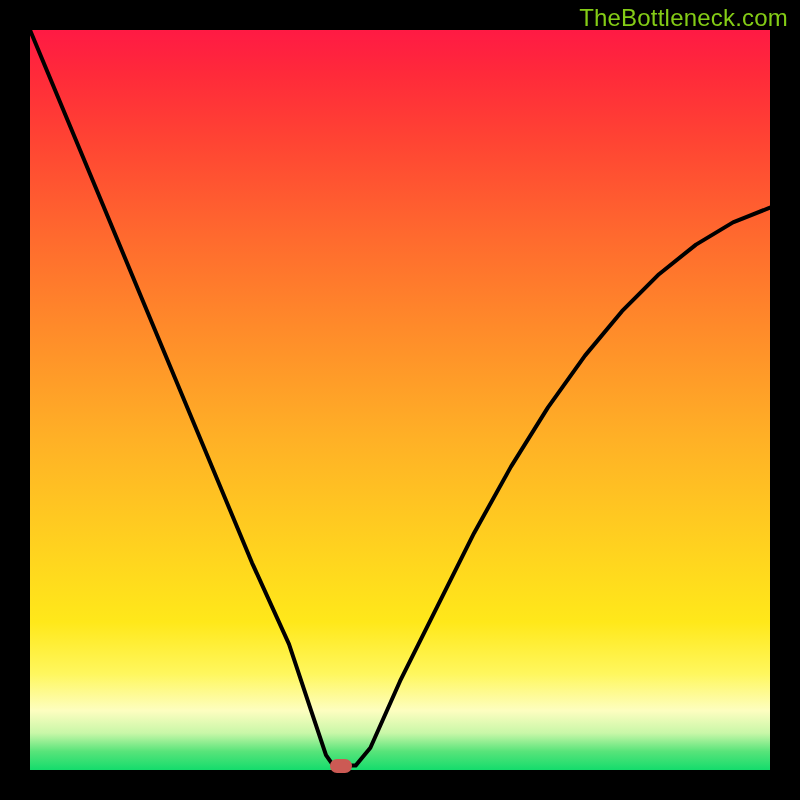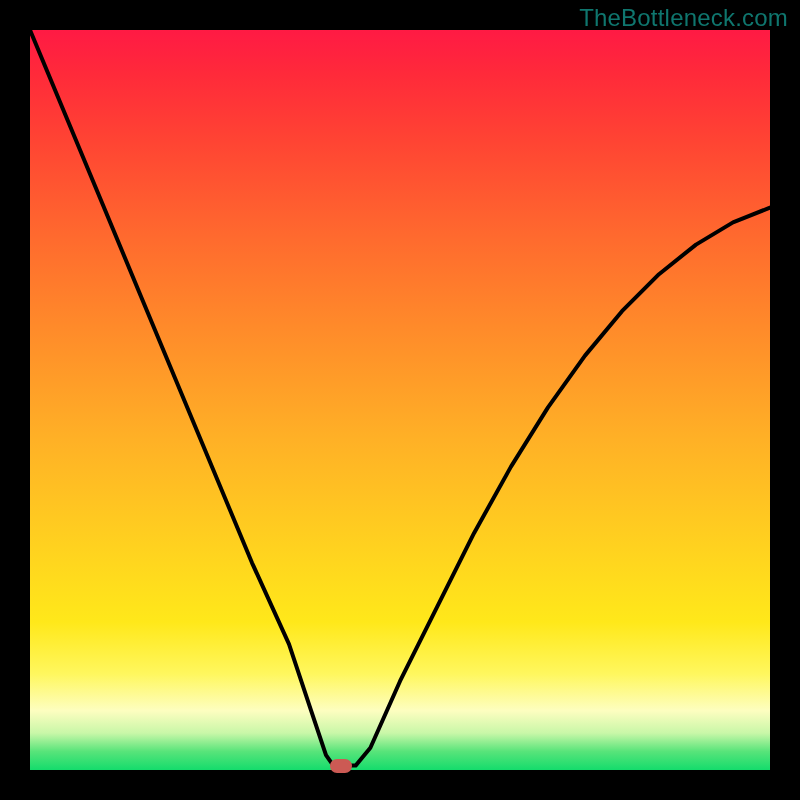--- a/index.html
+++ b/index.html
@@ -38,21 +38,21 @@
       #fdfec0 92%,
       #c9f7a8 95%,
       #58e47a 97.5%,
       #14dc6c 100%
     );
   }
   .watermark {
     position: absolute;
     top: 4px;
     right: 12px;
-    color: #0f766e;
+    color: #84cc16;
     font-size: 24px;
     font-weight: 500;
     letter-spacing: 0.2px;
     user-select: none;
   }
   svg.curve {
     position: absolute;
     left: 0;
     top: 0;
     width: 740px;

